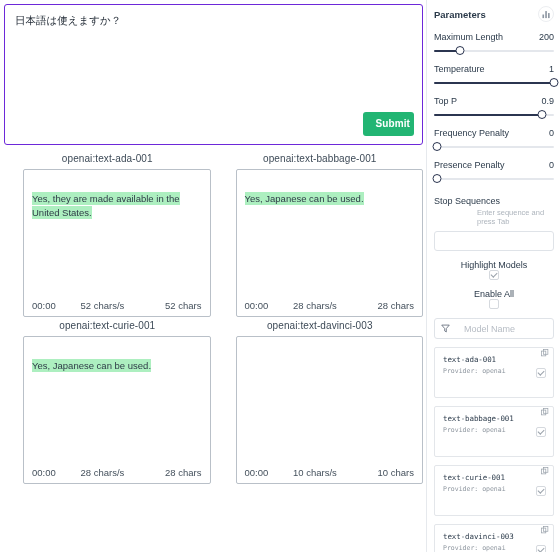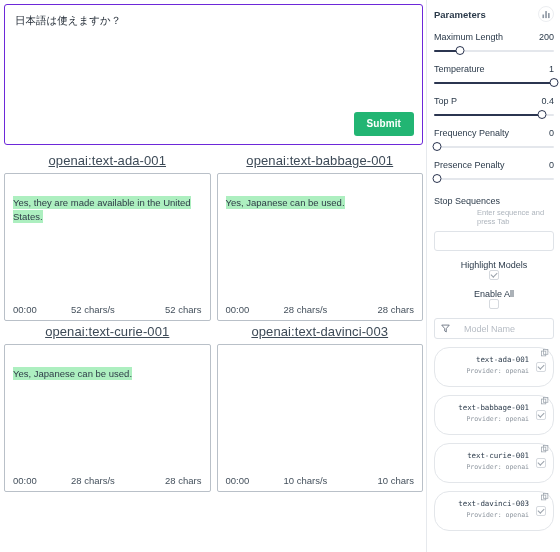--- a/index.html
+++ b/index.html
@@ -32,49 +32,49 @@
   }
   .submit-btn {
     position: absolute;
     right: 8px; bottom: 8px;
     background: #22b573;
     color: #ffffff;
     font-size: 10px;
     font-weight: bold;
     border: none;
     border-radius: 3px;
-    padding: 6px 13px 7px 13px;
+    padding: 6px 4px 7px 13px;
     cursor: pointer;
     letter-spacing: .1px;
   }
 
   .grid {
     margin-top: 5px;
     display: grid;
     grid-template-columns: 1fr 1fr;
     grid-template-rows: auto auto;
     column-gap: 6px;
     row-gap: 0px;
   }
   .cell { display: flex; flex-direction: column; }
   .cell-title {
     text-align: center;
-    font-size: 13px;
+    font-size: 10px;
     color: #3d4a57;
     padding: 3px 0 5px 0;
     letter-spacing: .1px;
-    text-decoration: underline;
   }
   .out-card {
     position: relative;
     height: 148px;
     border: 1px solid #b9c0c8;
     border-radius: 2px;
     background: #fff;
     padding: 16px 8px 0 8px;
+    margin-left: 19px;
   }
   .out-body { font-size: 9.5px; line-height: 14px; padding-top: 6px; }
   .hl {
     background: #adefc0;
     color: #2d3b46;
     padding: 1px 0;
     line-height: 14px;
     box-decoration-break: clone;
     -webkit-box-decoration-break: clone;
   }
@@ -157,24 +157,23 @@
     border: 1px solid #dfe3e8; border-radius: 3px;
     display: flex; align-items: center; gap: 14px;
     padding: 0 6px;
   }
   .filter-ph { font-size: 9px; color: #b6bcc4; }
 
   .model-card {
     position: relative;
     margin-top: 8px;
     border: 1px solid #e3e6ea;
-    border-radius: 15px;
-    padding: 7px 24px 11px 8px;
+    border-radius: 2px;
+    padding: 7px 24px 22px 8px;
     background: #fff;
-    text-align: right;
   }
   .model-name {
     font-family: "DejaVu Sans Mono", monospace;
     font-size: 7.5px; color: #2b3a4a; letter-spacing: -.1px;
   }
   .model-provider {
     font-family: "DejaVu Sans Mono", monospace;
     font-size: 6.5px; color: #8d959e; margin-top: 3px;
   }
   .model-card .cbox {
@@ -274,21 +273,21 @@
       <span class="param-val">1</span>
     </div>
     <div class="slider">
       <div class="track"></div>
       <div class="fill" style="width:100%"></div>
       <div class="knob" style="left:100%"></div>
     </div>
 
     <div class="param-row">
       <span class="param-label">Top P</span>
-      <span class="param-val">0.4</span>
+      <span class="param-val">0.9</span>
     </div>
     <div class="slider">
       <div class="track"></div>
       <div class="fill" style="width:90%"></div>
       <div class="knob" style="left:90%"></div>
     </div>
 
     <div class="param-row">
       <span class="param-label">Frequency Penalty</span>
       <span class="param-val">0</span>

